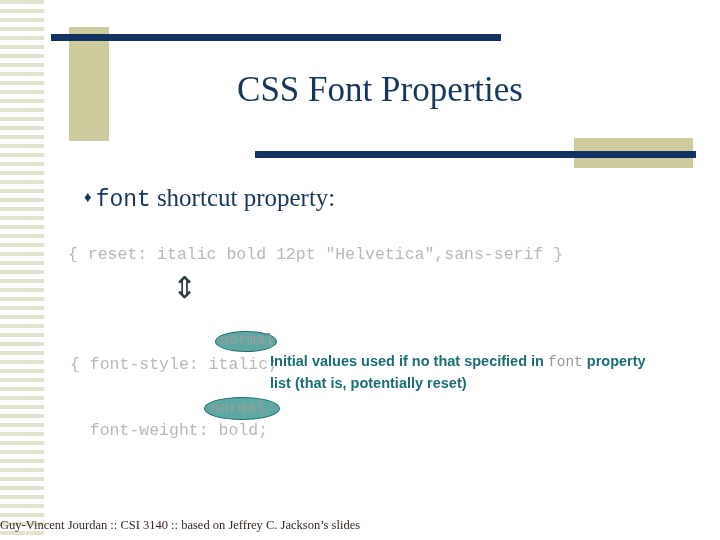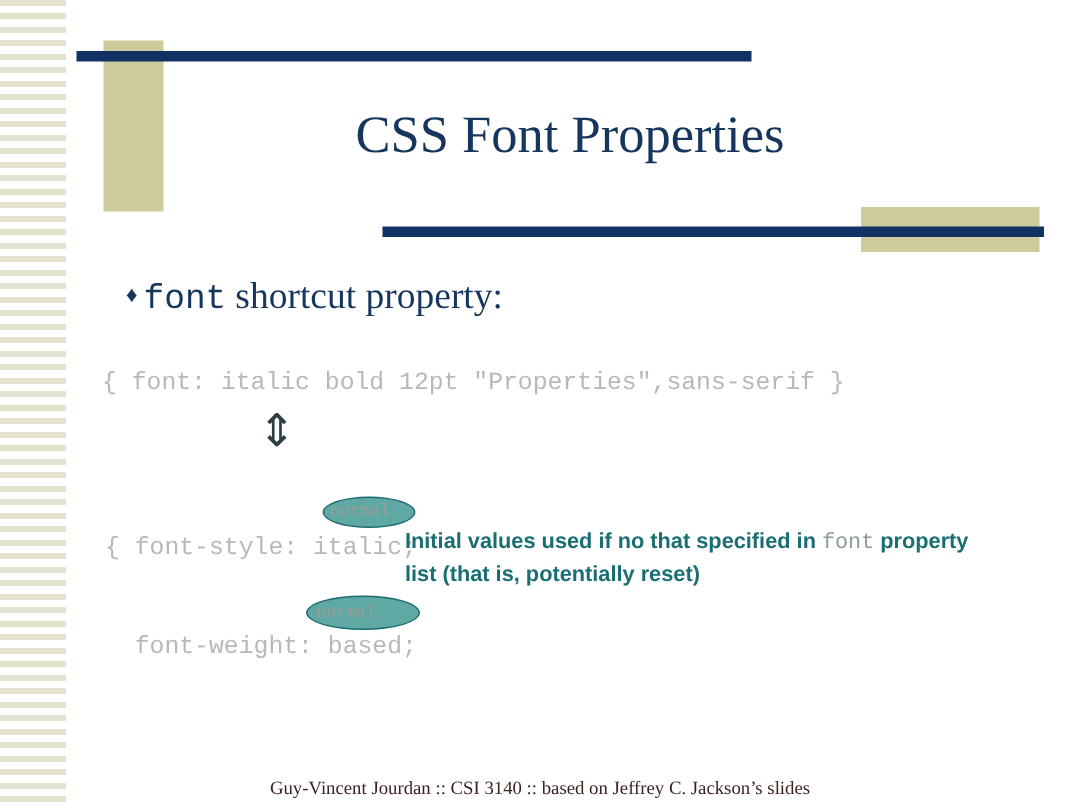--- a/index.html
+++ b/index.html
@@ -164,21 +164,21 @@
     border-radius: 50%;
     background: #5fa8a3;
     border: 1.5px solid #1c6d72;
     z-index: 1;
   }
   .ellipse-label {
     position: absolute;
     z-index: 2;
     color: #9d9c98;
     font-family: "Liberation Mono", "DejaVu Sans Mono", monospace;
-    font-size: 11px;
+    font-size: 15px;
     line-height: 22px;
     white-space: pre;
   }
   #ellipse-1 { left: 215px; top: 331px; width: 60px; height: 19px; }
   #ellipse-1-label { left: 220px; top: 330px; }
   #ellipse-2 { left: 204px; top: 397px; width: 74px; height: 21px; }
   #ellipse-2-label { left: 211px; top: 398px; }
 
   
   #annotation {
@@ -199,21 +199,20 @@
     color: #8f9a98;
     font-size: 14.5px;
   }
 
   
   #footer {
     position: absolute;
     left: 0;
     top: 518px;
     width: 720px;
-    text-align: center;
     color: #3b1f1f;
     font-family: "Liberation Serif", "DejaVu Serif", serif;
     font-size: 12.5px;
   }
 </style>
 </head>
 <body>
 
 <div id="slide">
 
@@ -228,25 +227,25 @@
 
   <div id="title">CSS Font Properties</div>
 
   <div id="bullet-row">
     <span id="bullet-glyph">♦</span>
     <span class="mono" id="bullet-code">font</span>
     <span id="bullet-rest">shortcut property:</span>
   </div>
 
   <div id="code-block">
-    <div id="code-line-1">{ font: italic bold 12pt "Properties",sans-serif }</div>
+    <div id="code-line-1">{ reset: italic bold 12pt "Helvetica",sans-serif }</div>
     <div id="arrow-glyph">⇕</div>
     <div id="code-expansion">
       <span class="ln">{ font-style: italic;</span>
-      <span class="ln">  font-weight: based;</span>
+      <span class="ln">  font-weight: bold;</span>
       
       
       
     </div>
   </div>
 
   <div class="ellipse" id="ellipse-1"></div>
   <div class="ellipse-label" id="ellipse-1-label">normal</div>
 
   <div class="ellipse" id="ellipse-2"></div>

